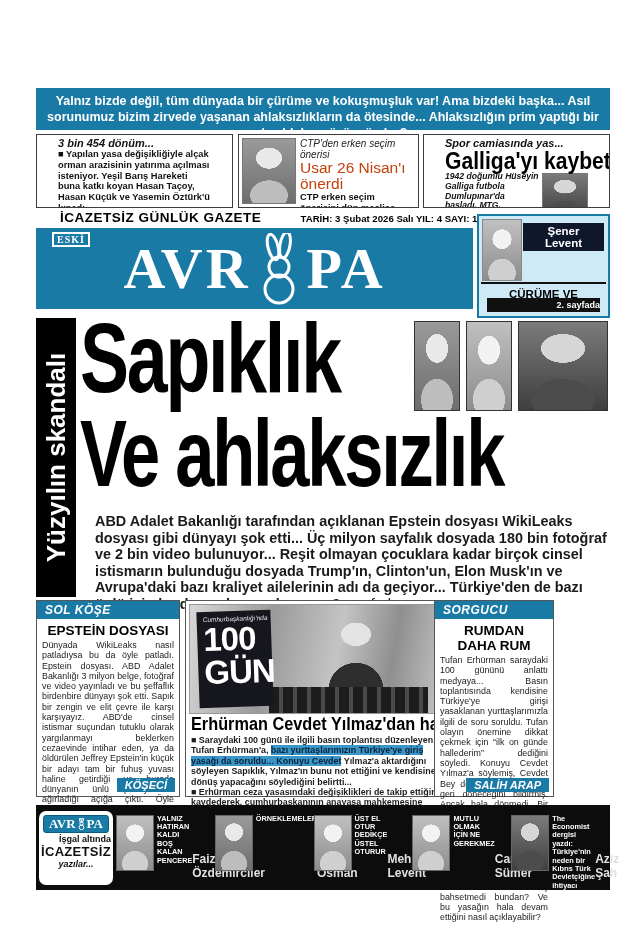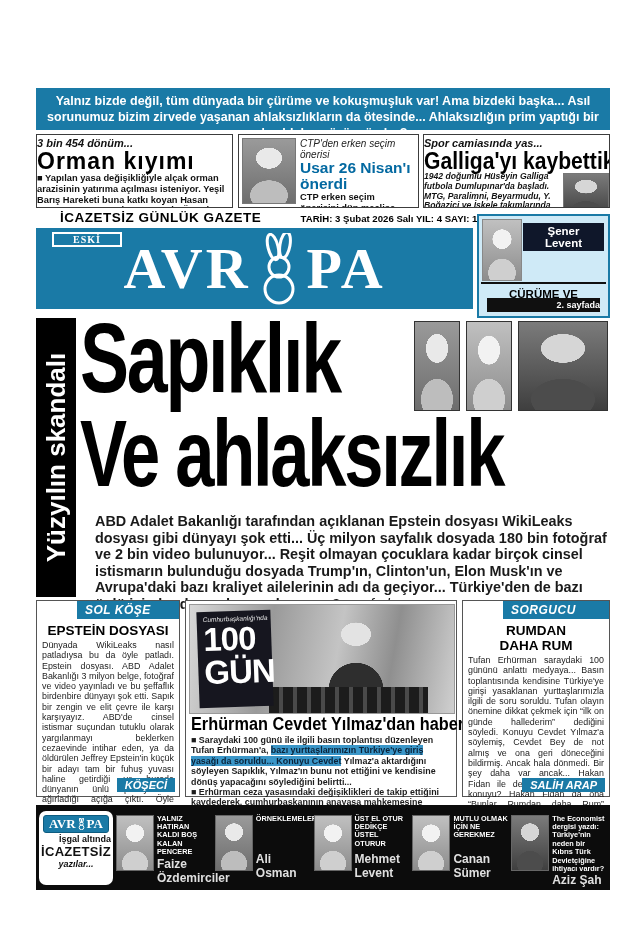--- a/index.html
+++ b/index.html
@@ -4,43 +4,43 @@
 <style>
   html,body{margin:0;padding:0;background:#ffffff;}
   .page{position:relative;width:640px;height:943px;background:#fff;font-family:"Liberation Sans",sans-serif;overflow:hidden;}
   .abs{position:absolute;box-sizing:border-box;}
 
   
   .banner{left:36px;top:88px;width:574px;height:42px;background:#1a7aa6;color:#fff;
     font-weight:bold;font-size:12.5px;line-height:16px;text-align:center;padding:5px 10px;}
 
   
-  .tbox{border:1px solid #3c3c3c;background:#fff;padding:2px 0;overflow:hidden;}
+  .tbox{border:1px solid #3c3c3c;background:#fff;padding:2px 21px;overflow:hidden;}
   .tbox1{left:36px;top:134px;width:197px;height:74px;}
   .tbox2{left:238px;top:134px;width:181px;height:74px;padding:3px;display:flex;gap:4px;}
   .tbox3{left:423px;top:134px;width:187px;height:74px;}
   .kicker{font-style:italic;font-weight:bold;font-size:11px;color:#111;}
   .t1-title{font-weight:bold;font-size:23px;letter-spacing:1px;color:#000;line-height:24px;}
   .t1-body{font-size:9.3px;line-height:10.8px;color:#111;font-weight:bold;}
   .t2-photo{width:52px;height:64px;flex:0 0 52px;border:1px solid #777;}
   .t2-kicker{font-style:italic;font-size:10px;color:#222;}
-  .t2-title{font-weight:bold;font-size:15.5px;color:#0369a1;line-height:16px;}
+  .t2-title{font-weight:normal;font-size:15.5px;color:#c2410c;line-height:16px;}
   .t2-body{font-size:9.3px;line-height:10.5px;font-weight:bold;color:#111;}
   .t3-title{font-weight:bold;font-size:24px;line-height:23px;color:#000;transform:scaleX(.88);transform-origin:left;white-space:nowrap;}
   .t3-body{font-size:8.6px;line-height:9.8px;font-weight:bold;font-style:italic;color:#111;}
   .t3-photo{float:right;width:44px;height:42px;border:1px solid #777;margin:1px 0 0 3px;}
 
   
   .tagline{left:40px;top:210px;font-weight:bold;font-size:13.5px;letter-spacing:.5px;color:#000;padding-left:20px;}
   .dateline{left:242px;top:213px;width:368px;font-weight:bold;font-size:9.6px;color:#000;text-align:right;}
 
   
   .masthead{left:36px;top:228px;width:437px;height:81px;background:#1a7aa6;display:flex;align-items:center;justify-content:center;}
   .eski{position:absolute;left:16px;top:4px;border:2px solid #fff;color:#fff;font-family:"Liberation Serif",serif;
-    font-weight:bold;font-size:10px;padding:0 19px;letter-spacing:1px;}
+    font-weight:bold;font-size:10px;padding:0 3px;letter-spacing:1px;}
   .brand{color:#fff;font-family:"Liberation Serif",serif;font-weight:bold;font-size:58px;letter-spacing:3px;line-height:1;}
   .rabbit{width:52px;height:72px;margin:0 2px;}
 
   
   .aci{left:477px;top:214px;width:133px;height:104px;background:#cfeaf7;border:2px solid #1a7aa6;}
   .aci-photo{position:absolute;left:3px;top:3px;width:38px;height:60px;border:1px solid #888;}
   .aci-name{position:absolute;left:44px;top:7px;right:4px;background:#0f172a;color:#fff;font-weight:bold;
     font-size:11.5px;text-align:center;padding:2px 7px;}
   .aci-title{position:absolute;left:44px;top:27px;right:4px;text-align:center;color:#1e8cc8;
     font-family:"Liberation Serif",serif;font-weight:bold;font-style:italic;font-size:27px;}
@@ -60,22 +60,22 @@
   .lp1{left:414px;width:46px;}
   .lp2{left:466px;width:46px;}
   .lp3{left:518px;width:90px;}
   .lead-body{left:95px;top:513px;width:516px;font-weight:bold;font-size:14.4px;line-height:16.6px;color:#1a1a1a;}
   .lead-page{font-weight:normal;font-style:italic;margin-left:14px;}
 
   
   .colbox{top:600px;height:197px;border:1px solid #555;background:#fff;}
   .col-left{left:36px;width:144px;}
   .col-center{left:185px;width:272px;padding:3px;}
-  .col-right{left:462px;width:148px;}
-  .colhead{background:#1a7aa6;color:#fff;font-weight:bold;font-style:italic;font-size:12px;padding:2px 8px;letter-spacing:.5px;margin-left:40px;}
+  .col-right{left:434px;width:120px;}
+  .colhead{background:#1a7aa6;color:#fff;font-weight:bold;font-style:italic;font-size:12px;padding:2px 8px;letter-spacing:.5px;}
   .coltitle{text-align:center;font-weight:bold;font-size:13.5px;line-height:15px;color:#000;margin:4px 2px 2px;}
   .colbody{padding:0 5px;font-size:8.9px;line-height:10.3px;text-align:justify;color:#1c1c1c;}
   .colbadge{position:absolute;right:4px;bottom:4px;background:#1a7aa6;color:#fff;font-weight:bold;font-style:italic;
     font-size:11px;padding:1px 8px;}
 
   
   .cphoto{position:relative;width:100%;height:108px;border:1px solid #999;overflow:hidden;
     background:linear-gradient(100deg,#d8d8d8 0%,#9a9a9a 30%,#c4c4c4 55%,#8f8f8f 75%,#d0d0d0 100%);}
   .cphoto .fig{position:absolute;left:46%;top:12px;width:90px;height:96px;
     background:radial-gradient(ellipse 30% 22% at 50% 18%,#e3e3e3 0 55%,rgba(0,0,0,0) 56%),
@@ -98,21 +98,21 @@
     padding:0 3px;gap:3px;}
   .logobox{flex:0 0 74px;height:74px;background:#fff;border-radius:7px;text-align:center;padding:3px 2px;box-sizing:border-box;}
   .minilogo{margin:1px auto 1px;width:64px;background:#1a7aa6;border:1px solid #0d5c80;border-radius:3px;color:#fff;
     font-family:"Liberation Serif",serif;font-weight:bold;font-size:13px;line-height:16px;display:flex;align-items:center;justify-content:center;gap:1px;}
   .minilogo svg{width:9px;height:12px;}
   .lg1{font-weight:bold;font-size:9px;color:#111;line-height:11px;text-align:right;}
   .lg2{font-weight:bold;font-size:13px;color:#111;line-height:14px;letter-spacing:.3px;}
   .lg3{font-weight:bold;font-style:italic;font-size:9px;color:#111;line-height:11px;}
   .colmn{flex:1;height:74px;display:flex;gap:3px;min-width:0;}
   .colmn .photo{flex:0 0 36px;height:54px;margin-top:4px;border:1px solid #666;}
-  .colmn .txt{flex:1;display:flex;flex-direction:column;min-width:0;padding-top:4px;}
+  .colmn .txt{flex:1;display:flex;flex-direction:row;min-width:0;padding-top:4px;}
   .colmn .title{color:#fff;font-weight:bold;font-size:7.3px;line-height:8.4px;}
   .colmn .name{color:#e0e0e0;font-weight:bold;font-size:12px;margin-top:auto;padding-bottom:5px;}
 
   
   .face{background:
     radial-gradient(ellipse 46% 30% at 50% 30%,#e9e9e9 0 54%,rgba(0,0,0,0) 55%),
     radial-gradient(ellipse 62% 40% at 50% 88%,#bdbdbd 0 58%,rgba(0,0,0,0) 59%),
     linear-gradient(#9a9a9a,#6e6e6e);}
   .face.dark{background:
     radial-gradient(ellipse 46% 30% at 50% 30%,#d6d6d6 0 54%,rgba(0,0,0,0) 55%),
@@ -125,21 +125,20 @@
 </style>
 </head>
 <body>
 
 <div class="page">
 
   <div class="abs banner">Yalnız bizde değil, tüm dünyada bir çürüme ve kokuşmuşluk var! Ama bizdeki başka... Asıl sorunumuz bizim zirvede yaşanan ahlaksızlıkların da ötesinde... Ahlaksızlığın prim yaptığı bir yerde ahlakın sözü mü olur?</div>
 
   <div class="abs tbox tbox1">
     <div class="kicker">3 bin 454 dönüm...</div>
-    <div class="t1-title">Orman kıyımı</div>
     <div class="t1-body"><span>■ Yapılan yasa değişikliğiyle alçak orman arazisinin yatırıma açılması isteniyor. Yeşil Barış Hareketi buna katkı koyan Hasan Taçoy, Hasan Küçük ve Yasemin Öztürk'ü kınadı...</span> </div>
   </div>
 
   <div class="abs tbox tbox2">
     <div class="t2-photo face"></div>
     <div>
       <div class="t2-kicker">CTP'den erken seçim önerisi</div>
       <div class="t2-title">Usar 26 Nisan'ı önerdi</div>
       <div class="t2-body"><span>CTP erken seçim önerisini dün meclise sundu. Sıla Usar “Gelin seçimi 26 Nisan'da yapalım” dedi...</span> </div>
     </div>

